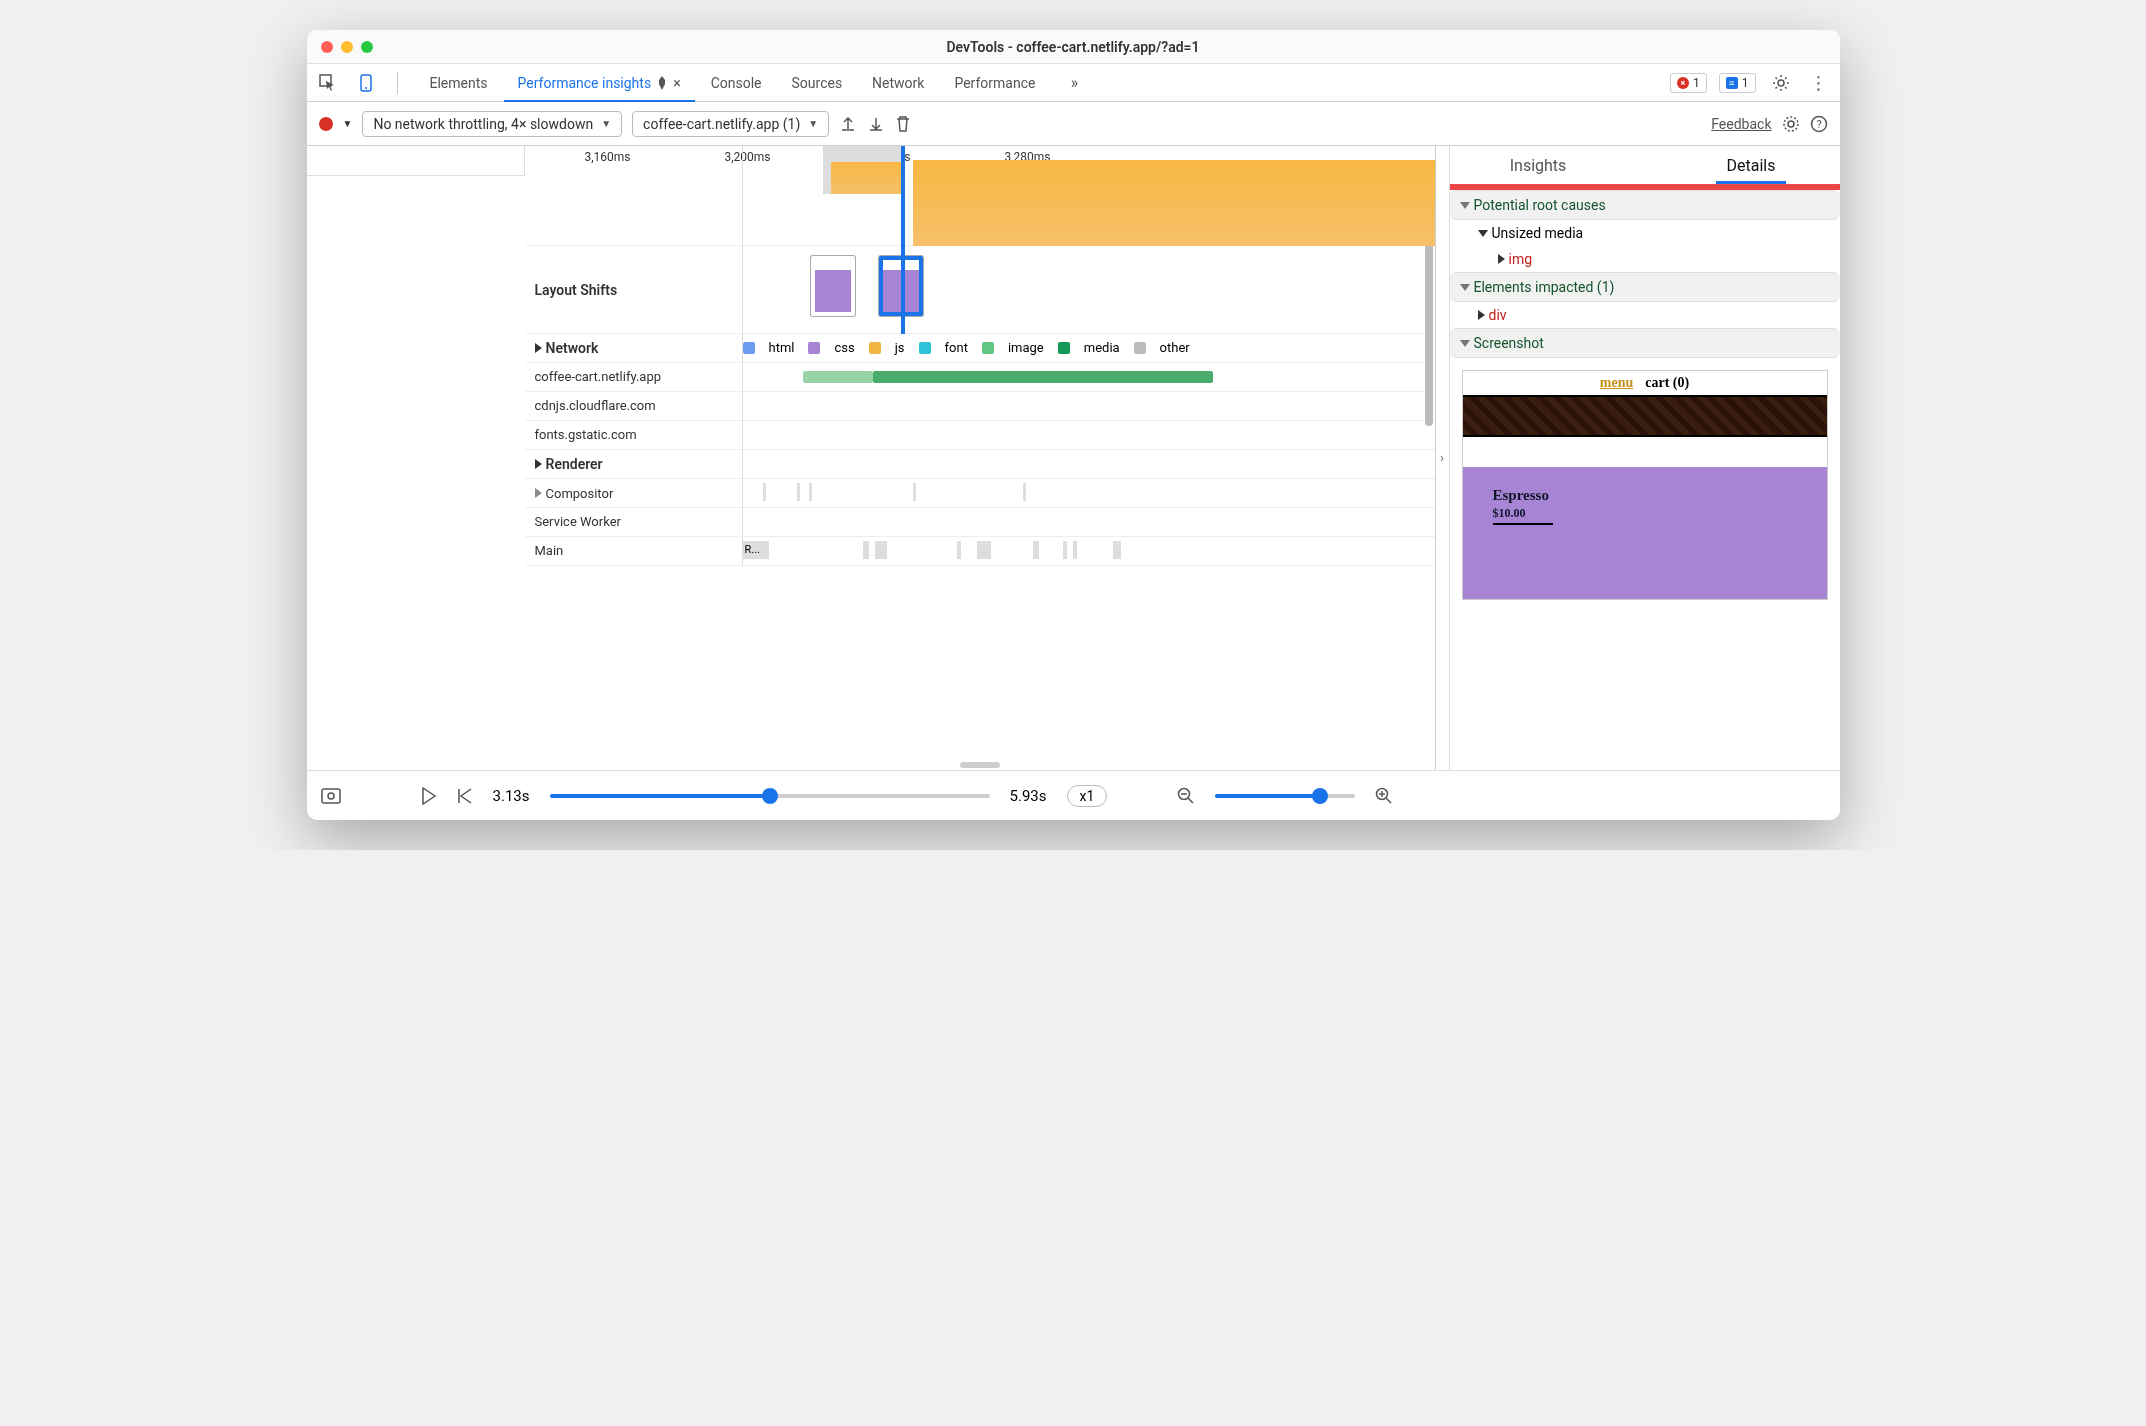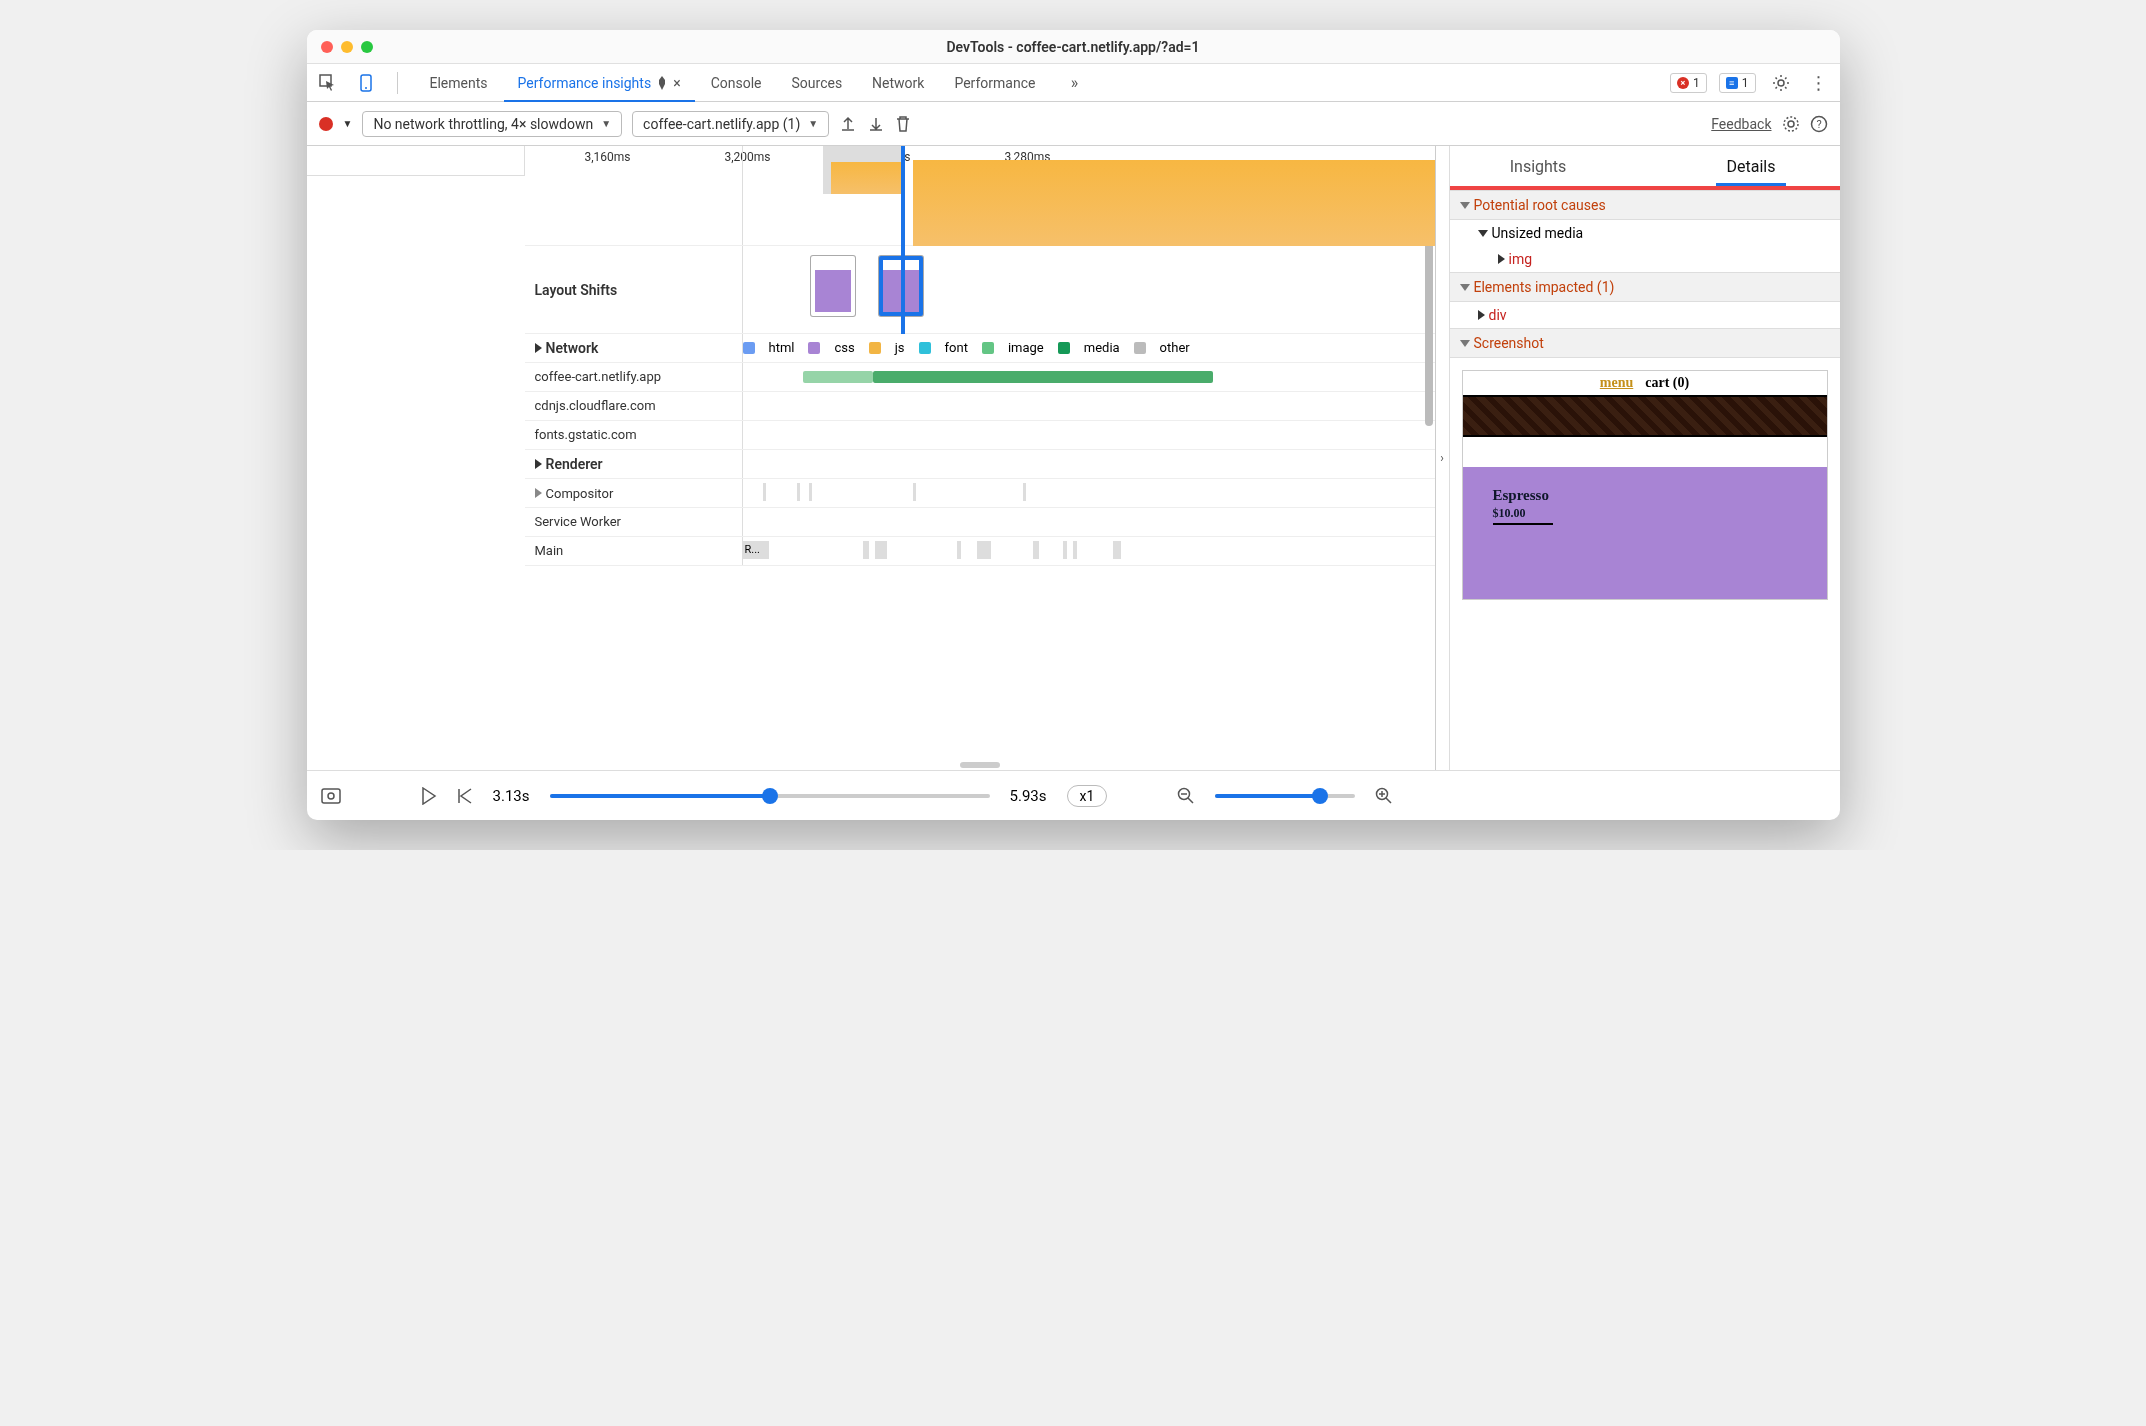--- a/index.html
+++ b/index.html
@@ -44,25 +44,25 @@
   .thumb { position: absolute; width: 44px; height: 60px; border: 4px solid #fff; box-shadow: 0 0 0 1px #aaa; background: #a884d4; top: 10px; border-radius: 2px; display:flex; flex-direction:column;}
   .thumb.sel { border-color: #1a73e8; }
   .thumb::before{content:''; height:10px; background:#fff;}
   .legend { display: flex; gap: 14px; font-size: 13px; align-items: center; padding: 6px 0; }
   .swatch { width: 12px; height: 12px; border-radius: 2px; display: inline-block; }
   .net-bar { position: absolute; height: 12px; top: 8px; border-radius: 2px; }
   .tri { display: inline-block; width: 0; height: 0; border-style: solid; }
   .tri.right { border-width: 5px 0 5px 7px; border-color: transparent transparent transparent #333; margin-right: 4px; }
   .tri.down { border-width: 7px 5px 0 5px; border-color: #333 transparent transparent transparent; margin-right: 4px; }
   .details { width: 390px; display: flex; flex-direction: column; overflow-y: auto; }
-  .dtabs { display: flex; height: 44px; border-bottom: 4px solid #ef4444; gap: 36px; }
+  .dtabs { display: flex; height: 44px; border-bottom: 6px solid #ef4444; gap: 36px; }
   .dtab { flex: 1; display: flex; align-items: center; justify-content: center; font-size: 16px; color: #555; cursor: pointer; position: relative; }
   .dtab.active { color: #111; }
   .dtab.active::after { content:''; position:absolute; bottom: 0; left: 30%; right:30%; height: 3px; background: #1a73e8; }
-  .section-hdr { background: #f1f1f1; padding: 6px 10px; font-size: 14px; color: #c2410c; border-bottom: 1px solid #ddd; border-top: 1px solid #ddd; display:flex; align-items:center;}
+  .section-hdr { background: #f1f1f1; padding: 6px 10px; font-size: 14px; color: #14532d; border-bottom: 1px solid #ddd; border-top: 1px solid #ddd; display:flex; align-items:center;border-radius:7px;}
   .tree-item { padding: 5px 10px 5px 28px; font-size: 14px; display:flex; align-items:center;}
   .tree-item.sub { padding-left: 48px; }
   .red-tag { color: #c5221f; }
   .footer { height: 50px; border-top: 1px solid #ddd; display: flex; align-items: center; padding: 0 14px; gap: 20px; }
   .slider-track { position: relative; height: 4px; background: #ccc; border-radius: 2px; flex: 1; }
   .slider-fill { position: absolute; left: 0; top: 0; height: 100%; background: #1a73e8; border-radius: 2px; }
   .slider-thumb { position: absolute; width: 16px; height: 16px; border-radius: 50%; background: #1a73e8; top: -6px; transform: translateX(-50%); }
   .pill { border: 1px solid #bbb; border-radius: 14px; padding: 2px 12px; font-size: 14px; }
   .scroller-v { position: absolute; right: 0; top: 0; width: 12px; height: 100%; }
   .scroller-v::before { content:''; position:absolute; right:2px; top: 20px; width: 8px; height: 260px; background: #bbb; border-radius: 4px; }

